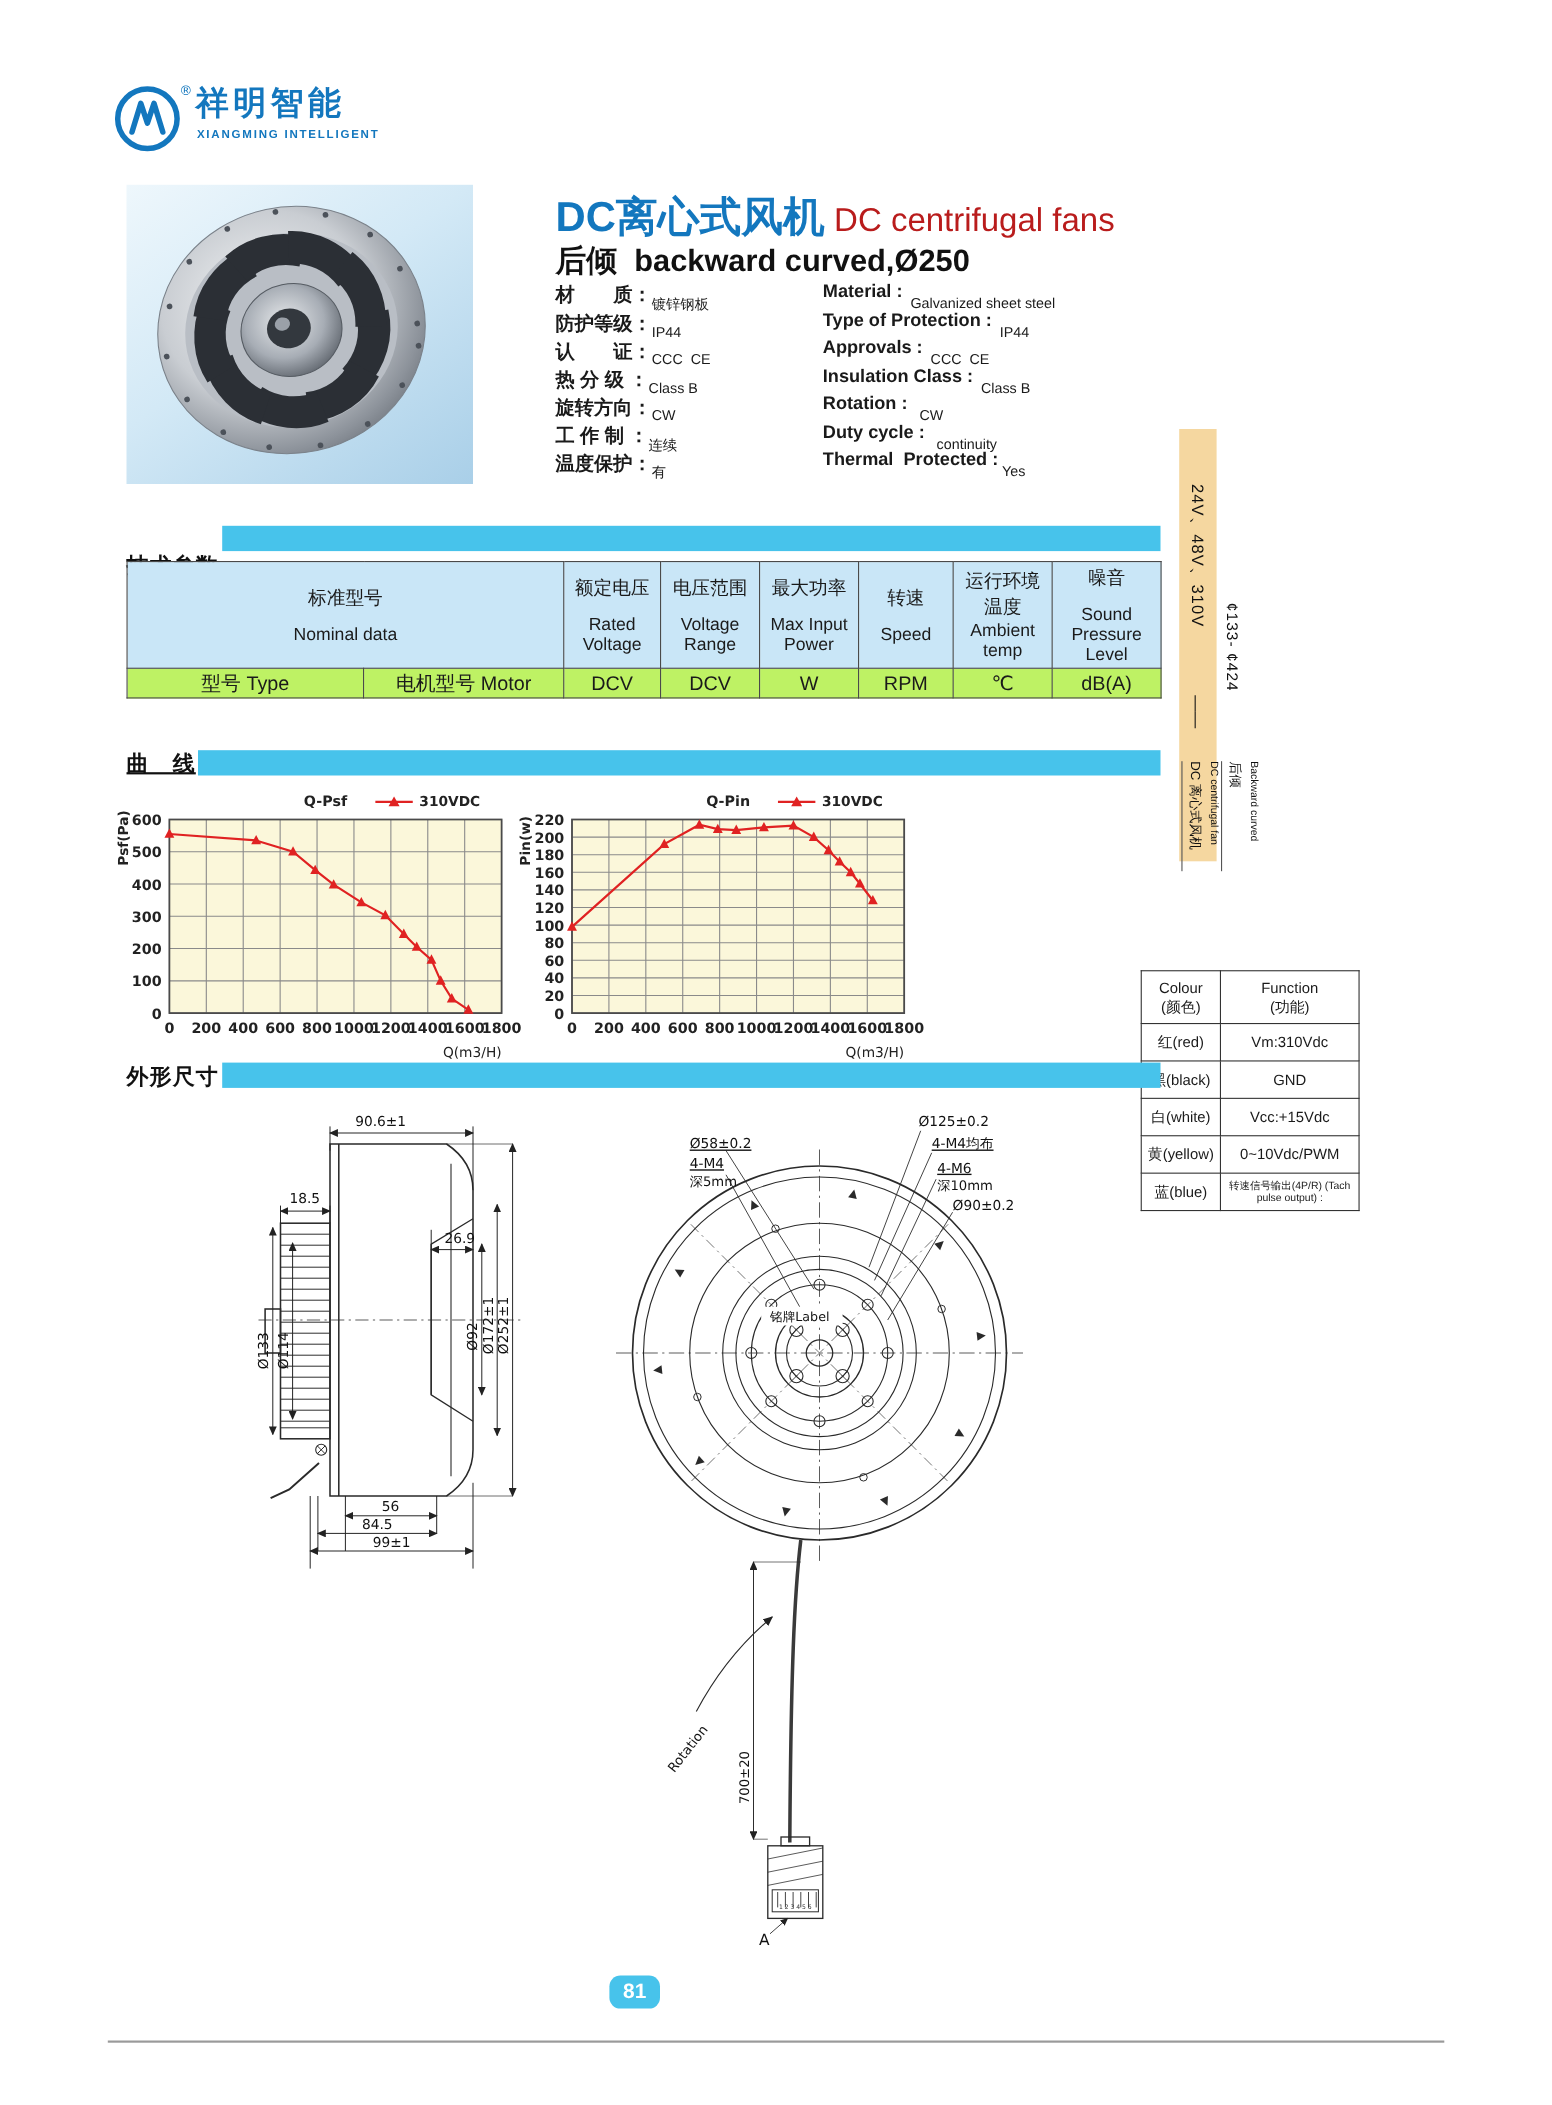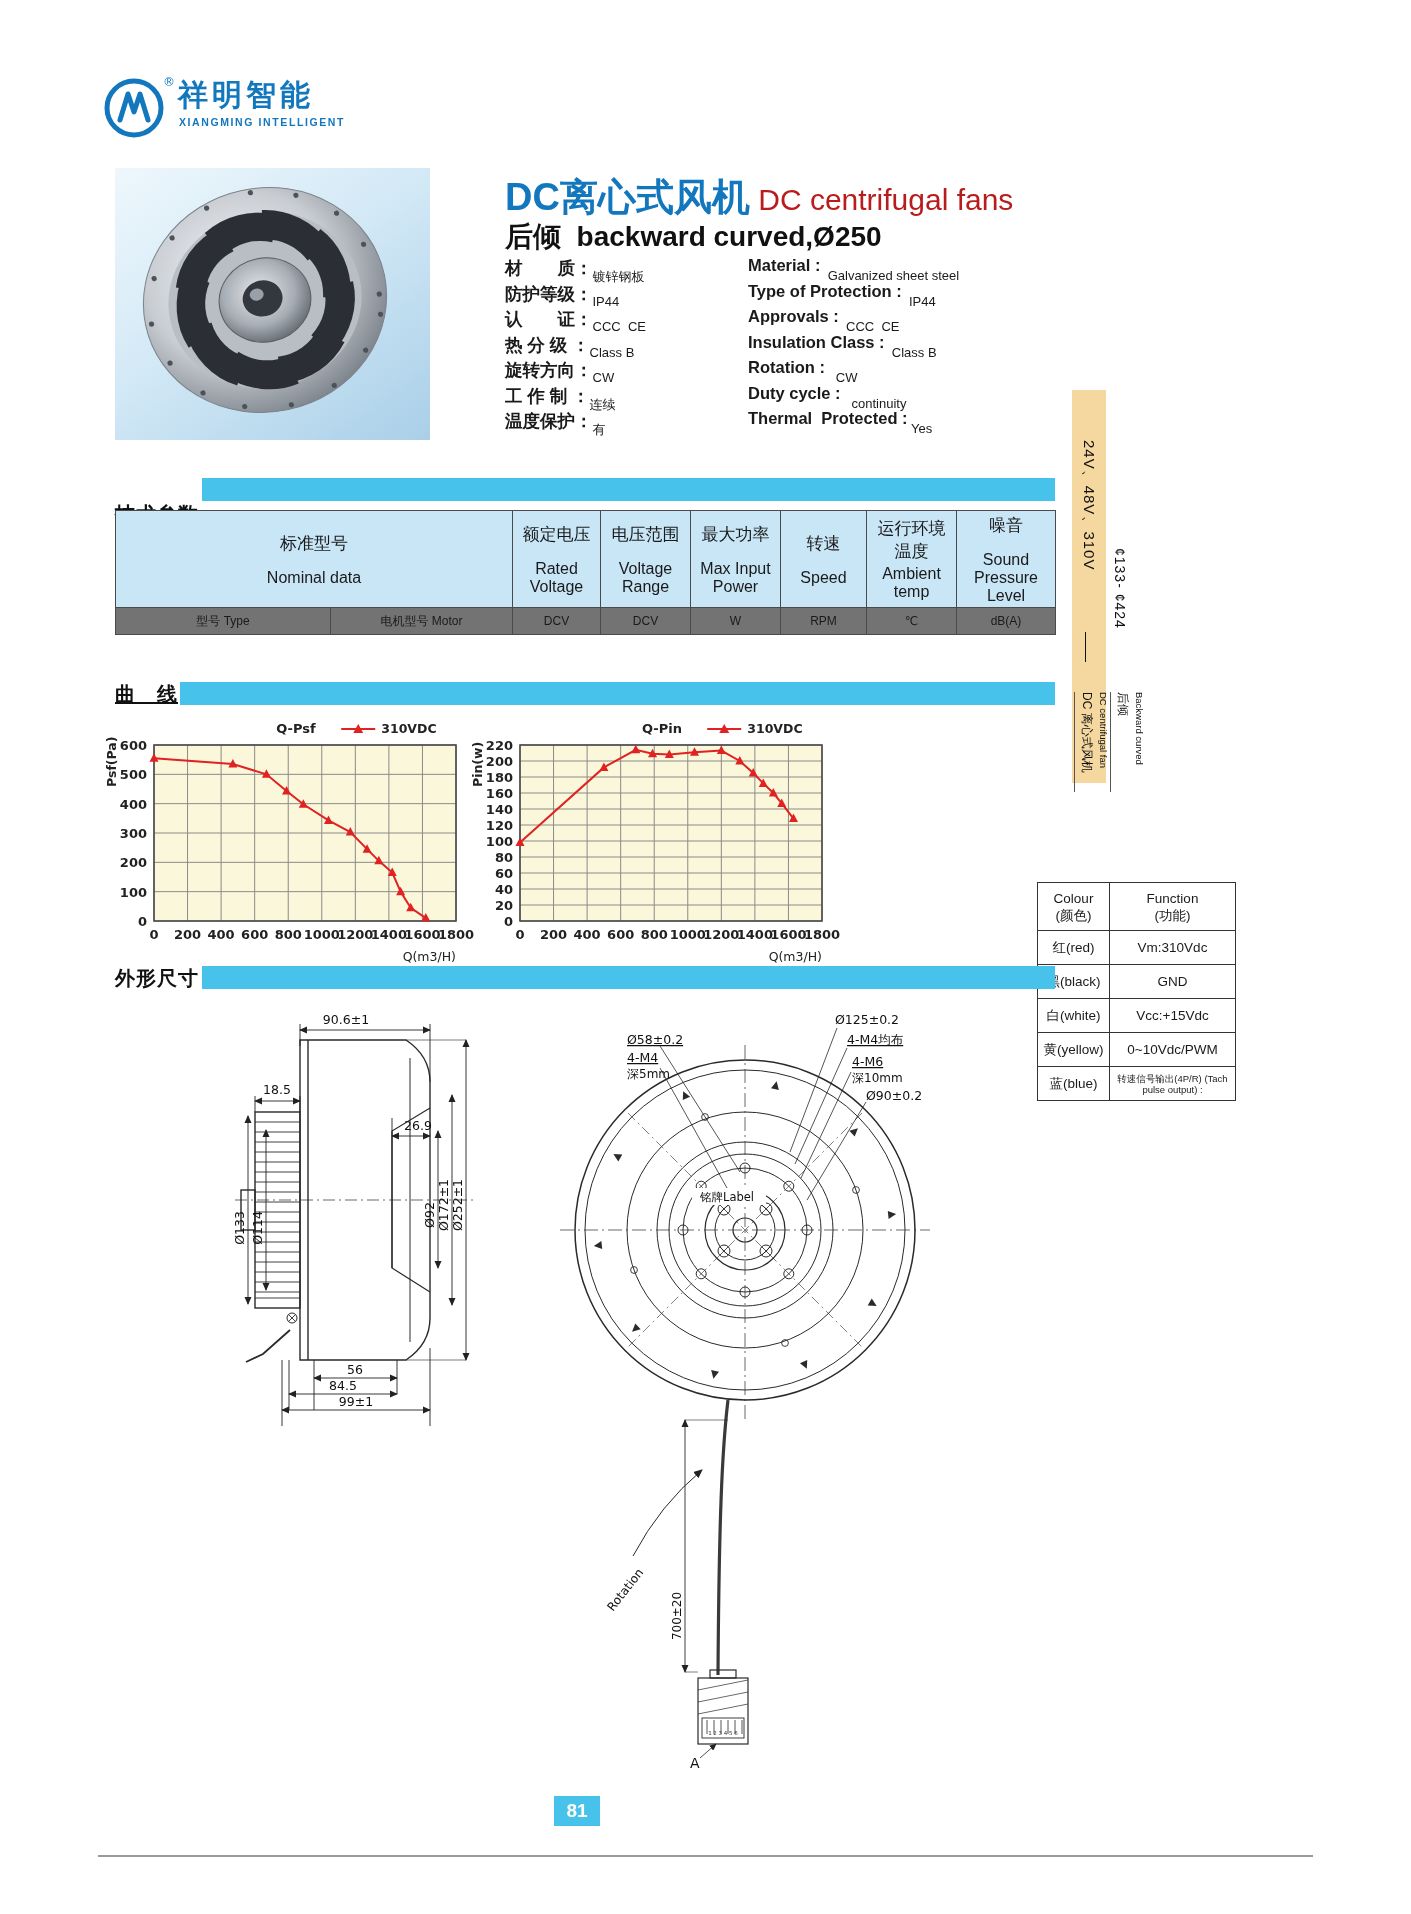--- a/index.html
+++ b/index.html
@@ -17,41 +17,41 @@
   .spec-l{font-weight:bold;font-size:17.5px;white-space:pre;}
   .spec-v{font-size:13px;white-space:pre;margin-top:12px;}
   .spec-en .spec-l{font-size:16.5px;}
   
   .sec-title{font-size:20px;font-weight:bold;color:#111;letter-spacing:1px;white-space:pre;}
   .sec-bar{background:#47c3eb;height:23px;}
   
   table.ptable{border-collapse:collapse;table-layout:fixed;width:940px;}
   table.ptable td{border:1.4px solid #4a4a4a;text-align:center;vertical-align:middle;padding:0;}
   .ptable .h1 td{background:#c9e6f7;height:96px;}
-  .ptable .h2 td{background:#737373;height:26px;font-size:12px;}
+  .ptable .h2 td{background:#bef264;height:26px;font-size:18px;}
   .ptable .dr td{background:#ffffff;height:39px;font-size:16.5px;}
   .hcn{font-size:17px;display:block;margin-bottom:14px;}
   .hen{font-size:16px;display:block;line-height:18px;}
   
   table.wtable{border-collapse:collapse;table-layout:fixed;width:198px;}
   table.wtable td{border:1.3px solid #333;text-align:center;vertical-align:middle;font-size:13.5px;padding:0;}
   .wtable .wh td{height:47px;line-height:17px;}
   .wtable td{height:33px;}
   .wtable .small{font-size:9.5px;line-height:11px;}
   
   .vtext{writing-mode:vertical-rl;text-orientation:sideways;white-space:nowrap;}
   .side-volt{font-size:15px;color:#111;letter-spacing:1px;}
   .side-dash{font-size:15px;color:#111;}
   .side-dia{font-size:14px;color:#111;letter-spacing:1px;}
   .side-cn{font-size:12px;color:#111;}
   .side-en{font-size:9.5px;color:#111;}
   .vrule{width:1px;background:#555;}
   
   svg text{font-family:"DejaVu Sans","Liberation Sans",sans-serif;}
-  .pagebadge{background:#47c3eb;color:#fff;font-size:19px;font-weight:bold;display:flex;align-items:center;justify-content:center;}
+  .pagebadge{background:#47c3eb;color:#fff;font-size:19px;font-weight:bold;display:flex;align-items:center;justify-content:center;border-radius:10px;}
   .footline{background:#9a9a9a;height:1.5px;}
 </style>
 </head>
 <body>
 
 <div class="abs" style="left:100px;top:72px;width:320px;height:70px;">
   <svg class="abs" style="left:0;top:0;" width="75" height="70" viewBox="0 0 75 70">
     <circle cx="34" cy="36" r="27" fill="none" stroke="#1377be" stroke-width="5"></circle>
     <path d="M20,48 L28,22 L34,40 L40,22 L48,48" fill="none" stroke="#1377be" stroke-width="5" stroke-linejoin="round" stroke-linecap="round"></path>
     <text x="63" y="14" font-size="12" fill="#1377be">®</text>

